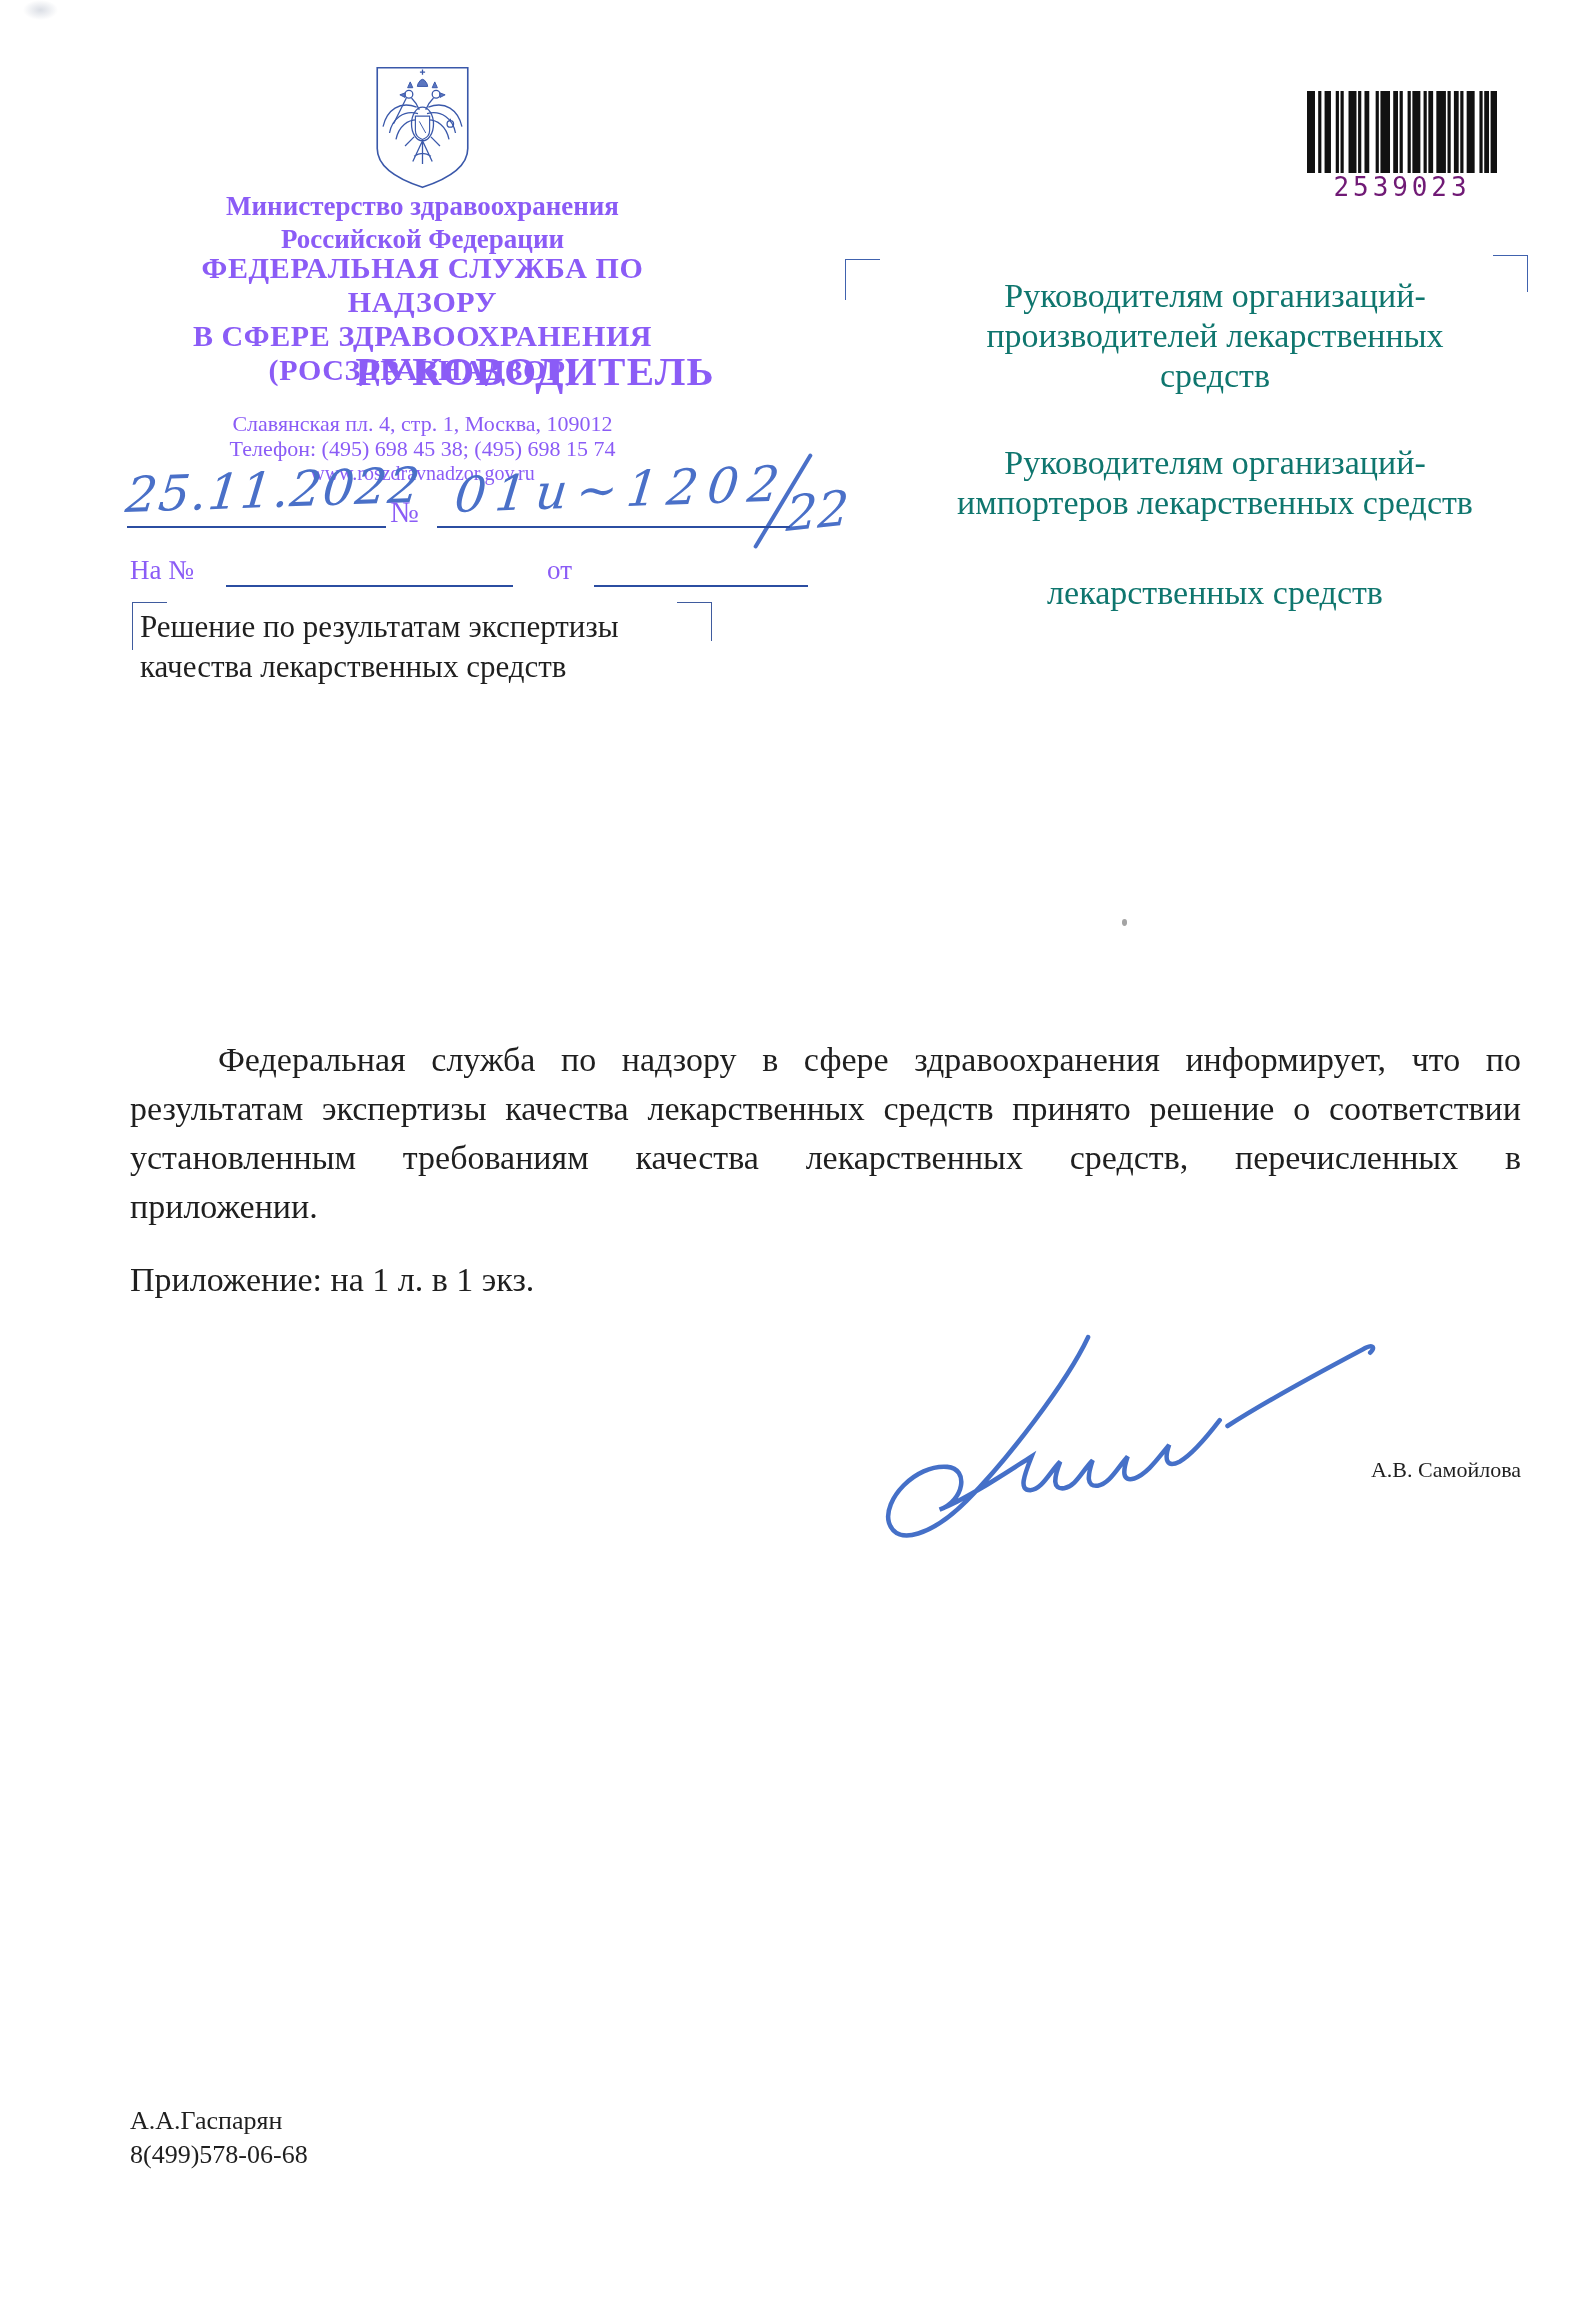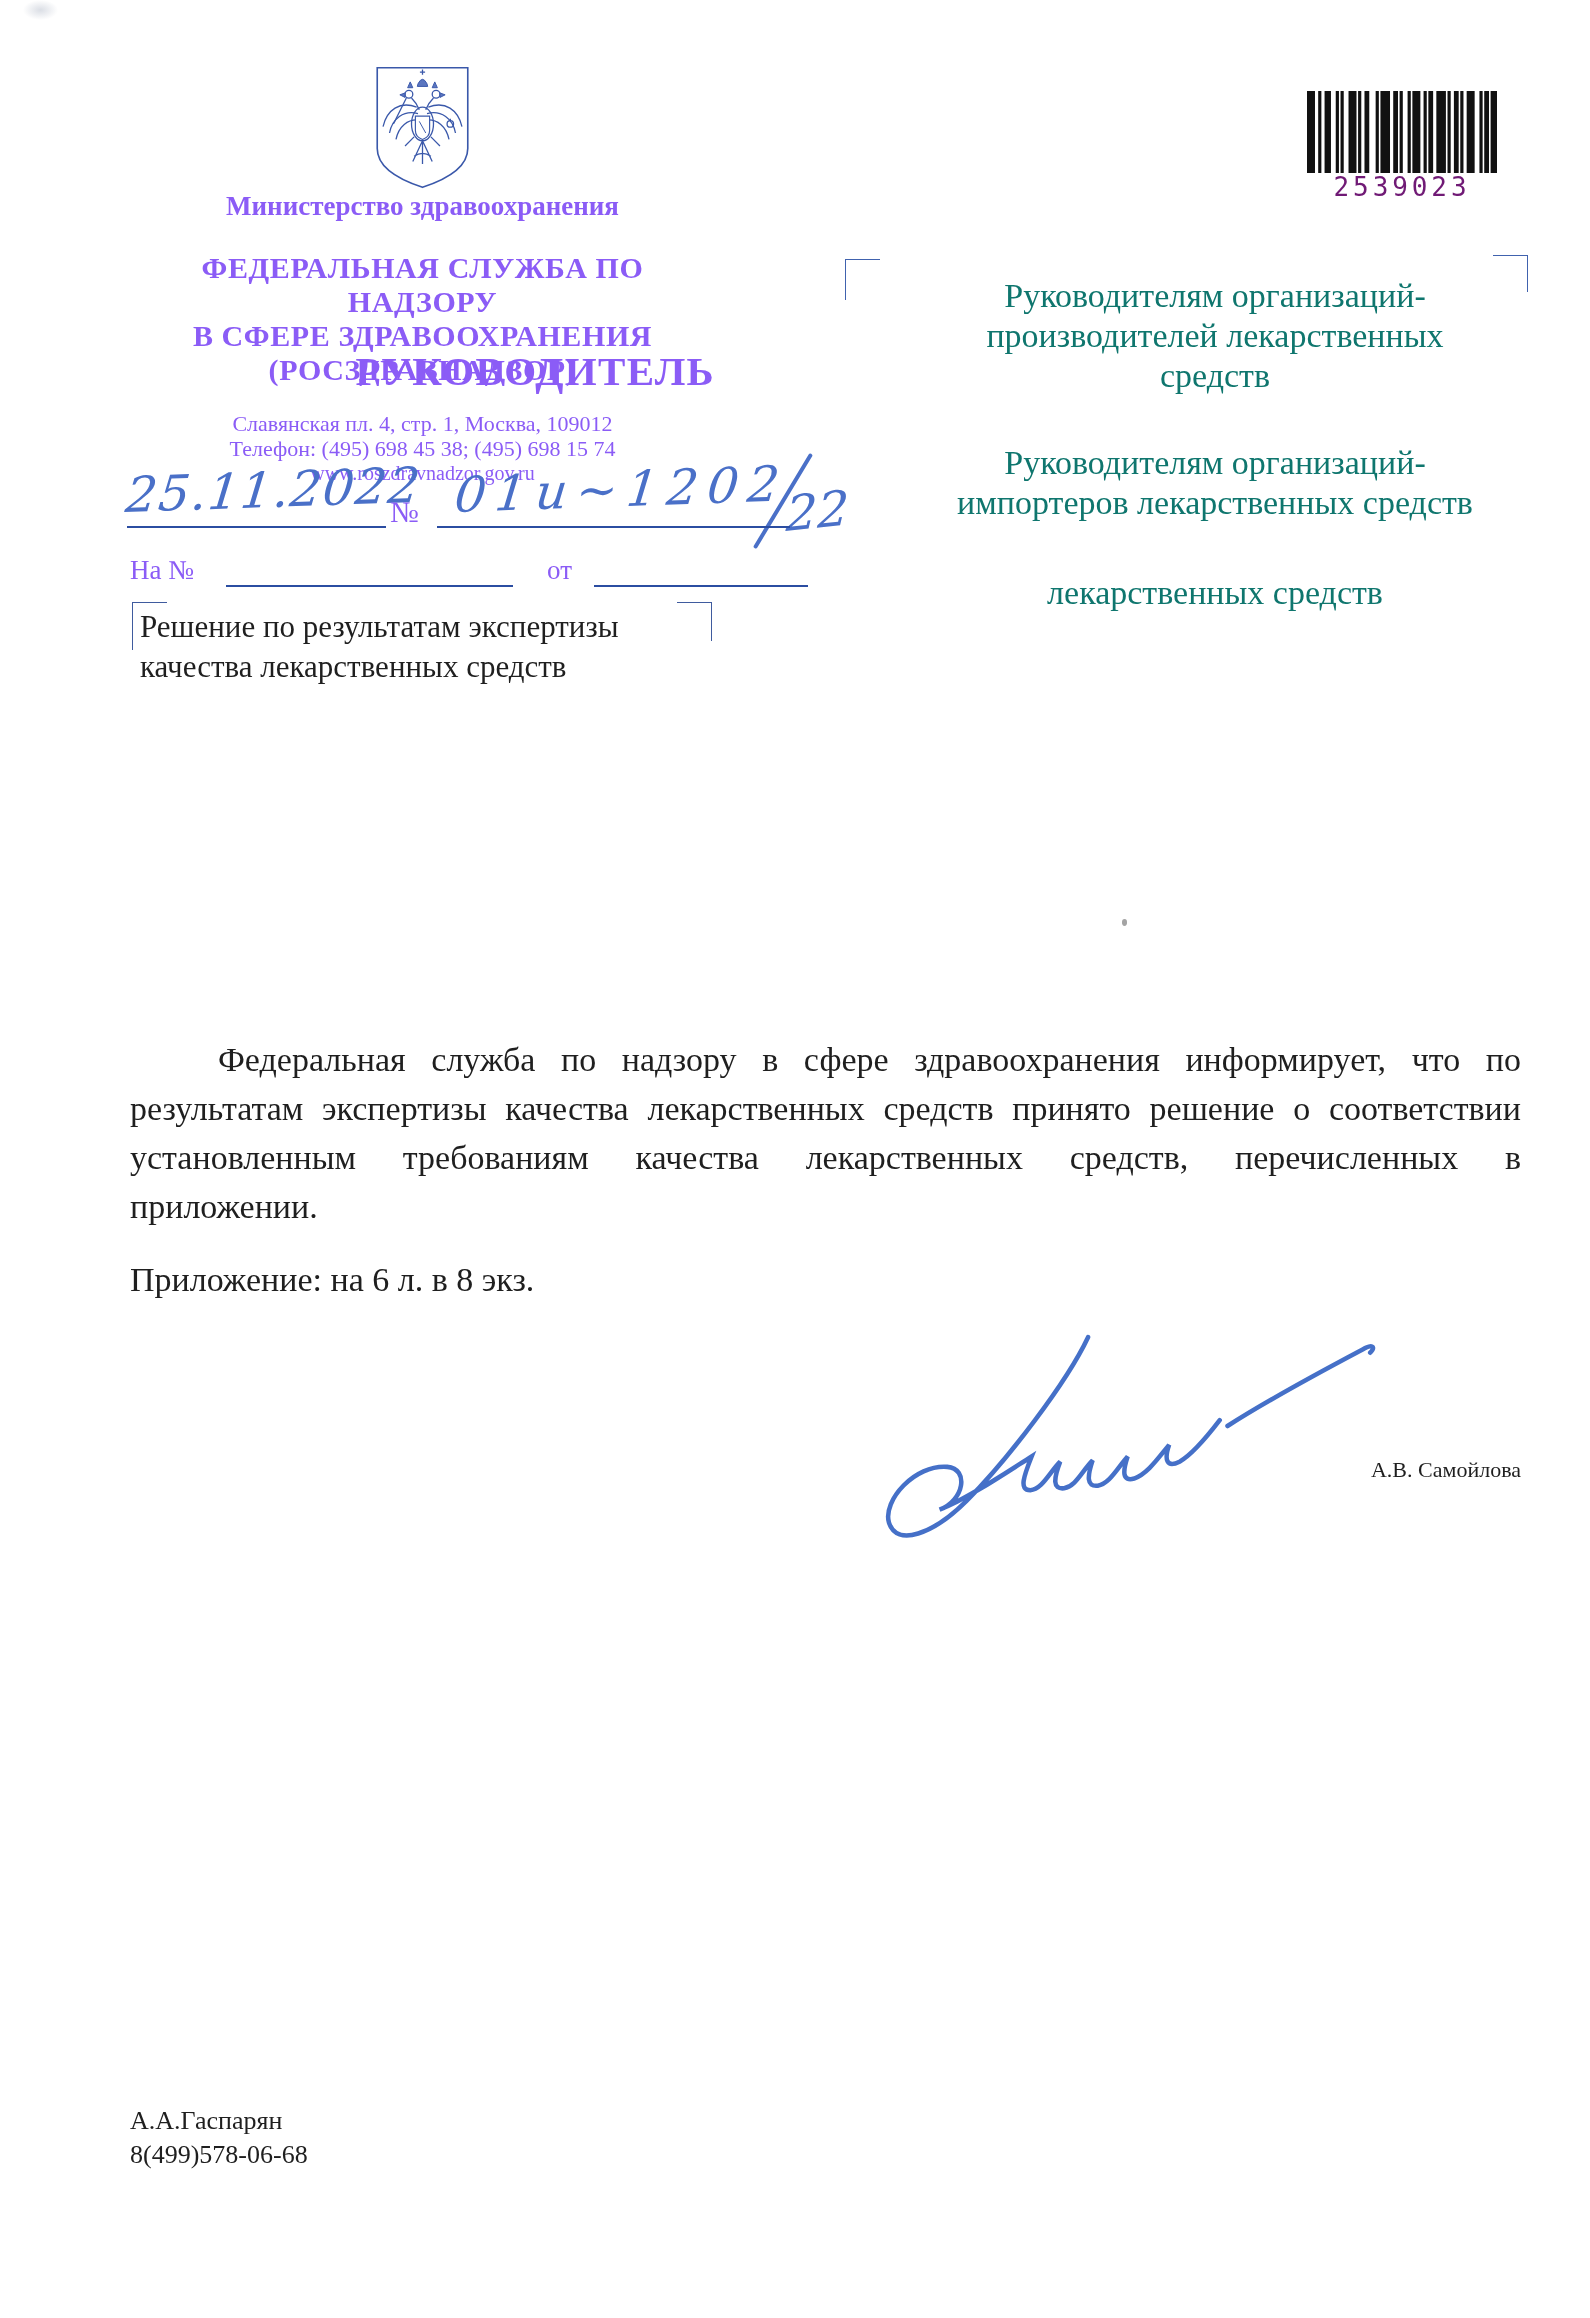--- a/index.html
+++ b/index.html
@@ -71,20 +71,21 @@
     <path d="M64 80 H86 V102 Q86 112 75 116 Q64 112 64 102 Z" fill="#ffffff" stroke-width="1.8"></path>
     <path d="M70 88 L80 106" stroke-width="1.5"></path>
     <path d="M75 118 L60 150 M75 118 V154 M75 118 L90 150 M62 142 Q75 133 88 142"></path>
     <path d="M50 52 L30 92 M88 112 L102 126 M62 112 L48 126"></path>
     <circle cx="118" cy="92" r="5"></circle>
     <path d="M118 84 V88"></path>
   </svg>
 
   <div class="abs lh-center ministry blue">
     <div>Министерство здравоохранения</div>
+    <div>Российской Федерации</div>
   </div>
   <div class="abs lh-center service blue">
     <div>ФЕДЕРАЛЬНАЯ СЛУЖБА ПО НАДЗОРУ</div>
     <div>В СФЕРЕ ЗДРАВООХРАНЕНИЯ</div>
     <div>(РОСЗДРАВНАДЗОР)</div>
   </div>
   <div class="abs lh-center position blue">РУКОВОДИТЕЛЬ</div>
   <div class="abs lh-center addr blue">
     <div>Славянская пл. 4, стр. 1, Москва, 109012</div>
     <div>Телефон: (495) 698 45 38; (495) 698 15 74</div>
@@ -149,21 +150,21 @@
   </div>
   <div class="abs addressee" style="top:443px;">
     <div>Руководителям организаций-</div>
     <div>импортеров лекарственных средств</div>
   </div>
   <div class="abs addressee" style="top:573px;">
     <div>лекарственных средств</div>
   </div>
 
   <p class="abs body-par">Федеральная служба по надзору в сфере здравоохранения информирует, что по результатам экспертизы качества лекарственных средств принято решение о соответствии установленным требованиям качества лекарственных средств, перечисленных в приложении.</p>
-  <div class="abs attachment">Приложение: на 6 л. в 8 экз.</div>
+  <div class="abs attachment">Приложение: на 1 л. в 1 экз.</div>
 
   <svg class="abs" style="left:864px;top:1319px;" width="513" height="227" viewBox="0 0 790 350" fill="none" stroke="#4570c8" stroke-width="7" stroke-linecap="round">
     <path d="M345 28 C312 98 220 218 158 280 C106 332 50 352 38 314 C28 280 78 224 128 228 C162 231 154 280 116 294 C158 278 220 236 258 212 C246 242 238 264 256 264 C274 263 286 236 302 220 C292 246 290 263 308 261 C326 258 336 234 352 218 C344 242 342 259 360 257 C378 254 390 230 406 212 C398 236 398 251 416 246 C436 239 452 216 470 194 C462 217 466 230 486 220 C506 209 528 182 548 156"></path>
     <path d="M560 165 C630 120 706 80 774 44 C784 39 788 44 780 52"></path>
   </svg>
   <div class="abs signer">А.В. Самойлова</div>
 
   <div class="abs executor">
     <div>А.А.Гаспарян</div>
     <div>8(499)578-06-68</div>

